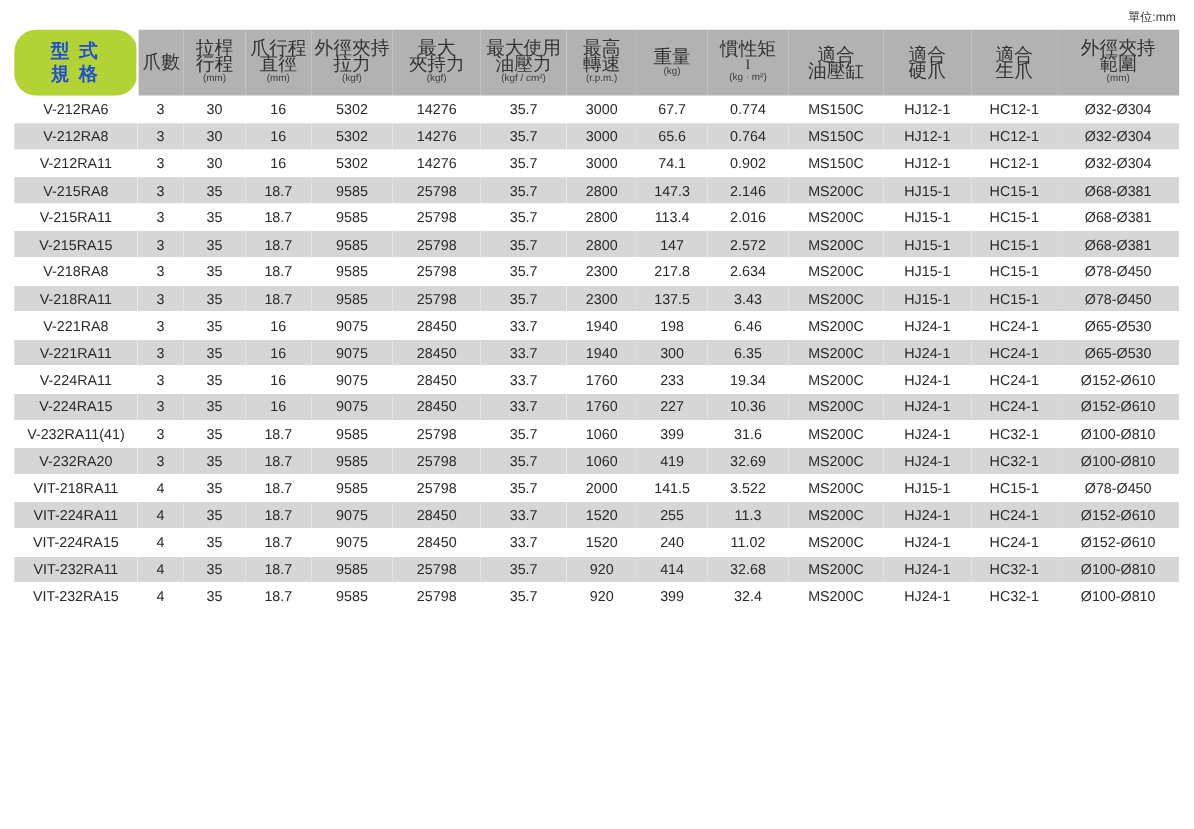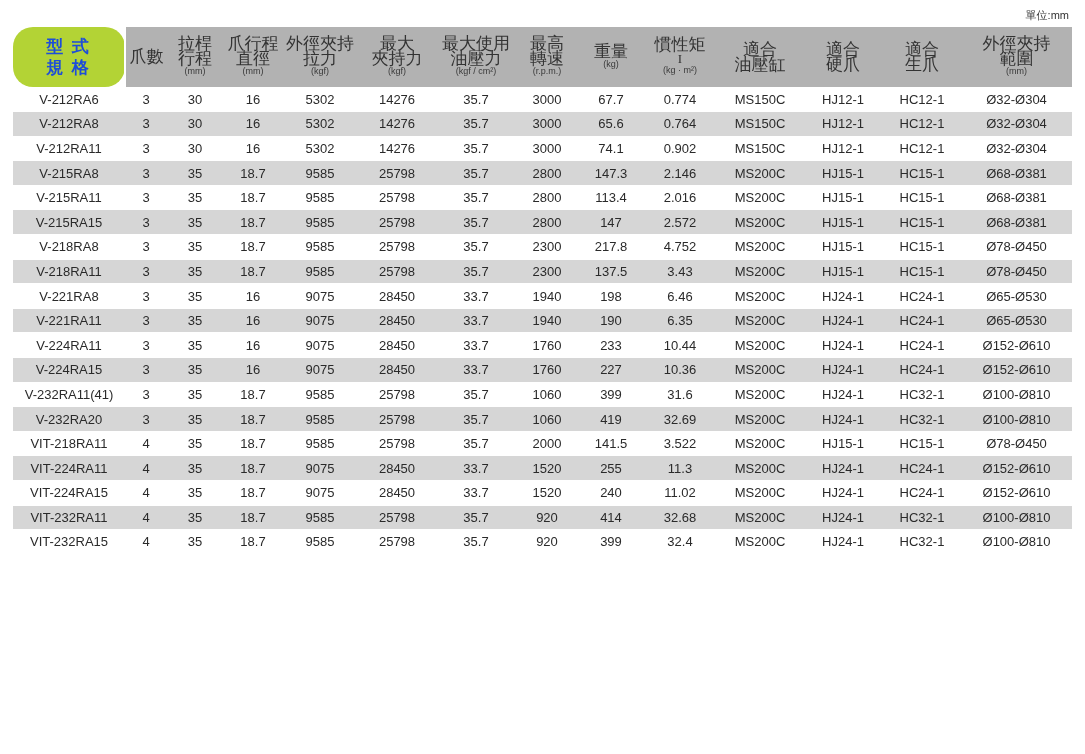--- a/index.html
+++ b/index.html
@@ -261,21 +261,21 @@
         <tr>
           <td>V-218RA8</td>
           <td>3</td>
           <td>35</td>
           <td>18.7</td>
           <td>9585</td>
           <td>25798</td>
           <td>35.7</td>
           <td>2300</td>
           <td>217.8</td>
-          <td>4.752</td>
+          <td>2.634</td>
           <td>MS200C</td>
           <td>HJ15-1</td>
           <td>HC15-1</td>
           <td>Ø78-Ø450</td>
         </tr>
         <tr>
           <td>V-218RA11</td>
           <td>3</td>
           <td>35</td>
           <td>18.7</td>
@@ -308,38 +308,38 @@
         </tr>
         <tr>
           <td>V-221RA11</td>
           <td>3</td>
           <td>35</td>
           <td>16</td>
           <td>9075</td>
           <td>28450</td>
           <td>33.7</td>
           <td>1940</td>
-          <td>190</td>
+          <td>300</td>
           <td>6.35</td>
           <td>MS200C</td>
           <td>HJ24-1</td>
           <td>HC24-1</td>
           <td>Ø65-Ø530</td>
         </tr>
         <tr>
           <td>V-224RA11</td>
           <td>3</td>
           <td>35</td>
           <td>16</td>
           <td>9075</td>
           <td>28450</td>
           <td>33.7</td>
           <td>1760</td>
           <td>233</td>
-          <td>10.44</td>
+          <td>19.34</td>
           <td>MS200C</td>
           <td>HJ24-1</td>
           <td>HC24-1</td>
           <td>Ø152-Ø610</td>
         </tr>
         <tr>
           <td>V-224RA15</td>
           <td>3</td>
           <td>35</td>
           <td>16</td>

